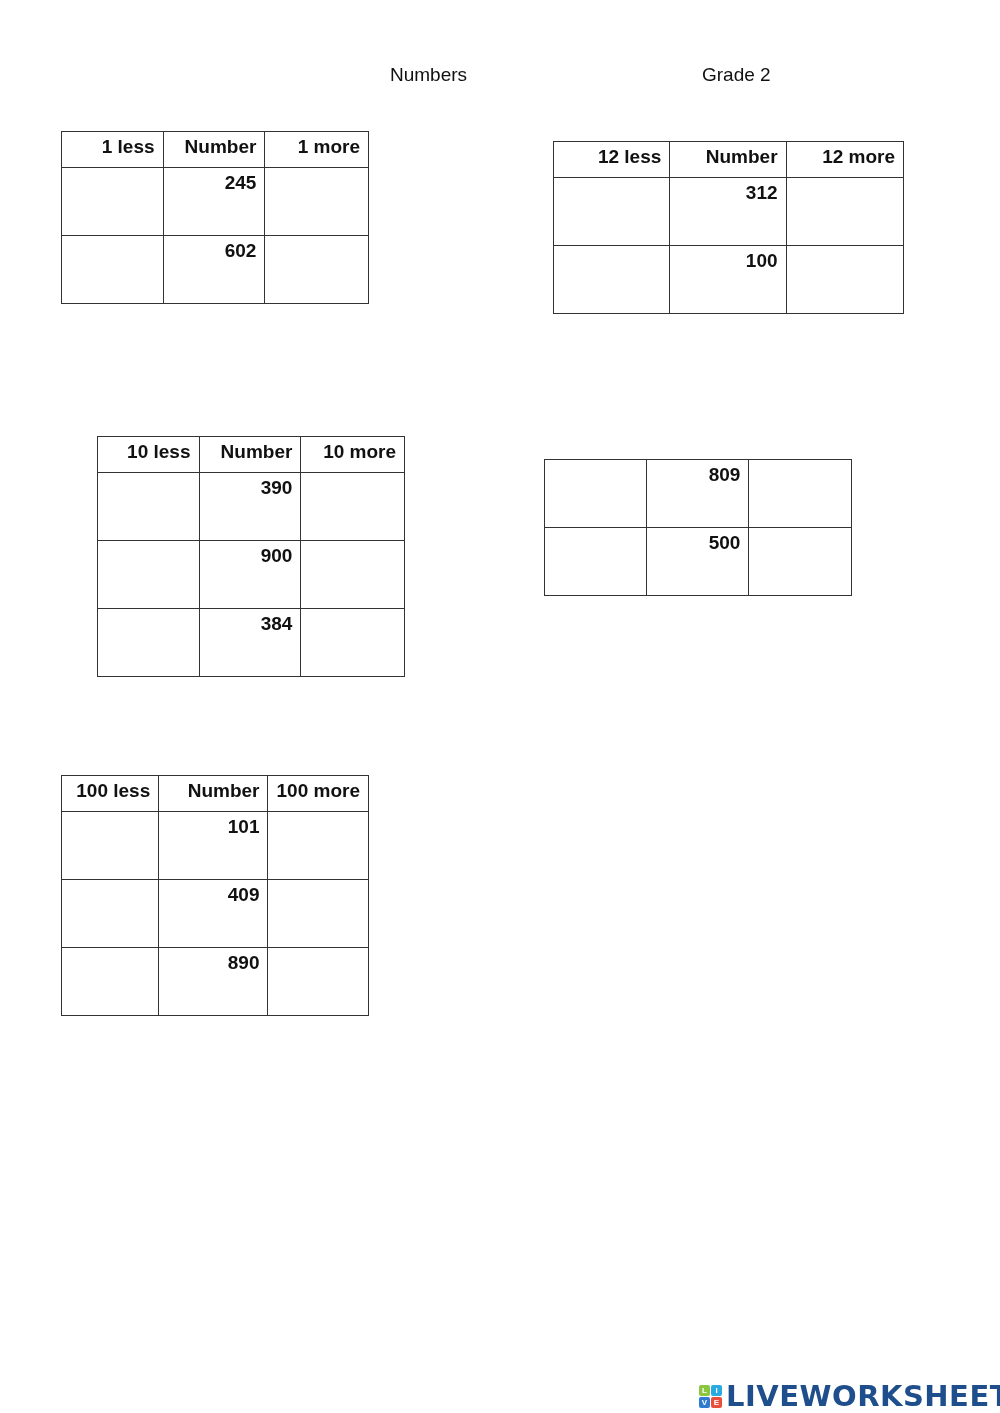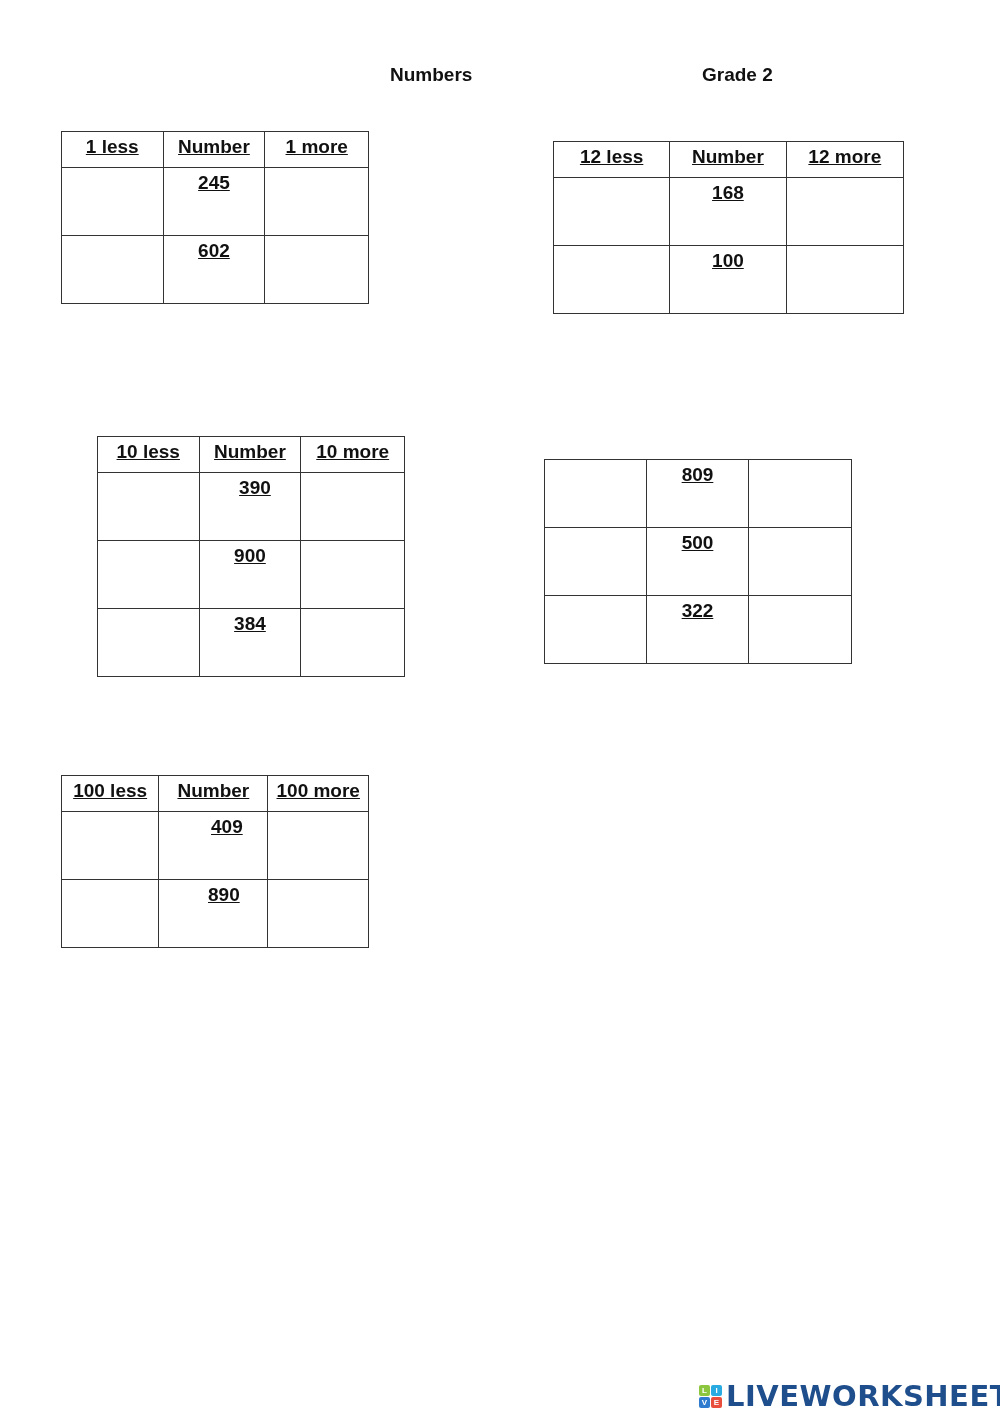--- a/index.html
+++ b/index.html
@@ -1,21 +1,21 @@
 <!DOCTYPE html>
 <html><head>
 <meta charset="utf-8">
 <style>
   html, body { margin: 0; padding: 0; background: #ffffff; }
   body { width: 1000px; height: 1413px; position: relative; overflow: hidden;
          font-family: "Liberation Sans", "DejaVu Sans", sans-serif; color: #111; }
-  .title { position: absolute; top: 64px; font-size: 19px; font-weight: bold; }
+  .title { position: absolute; top: 64px; font-size: 19px; font-weight: normal; }
   table.ws { position: absolute; border-collapse: collapse; font-weight: bold; font-size: 19px; }
-  table.ws th, table.ws td { border: 1.5px solid #333; text-align: center; vertical-align: top;
-         padding: 4px 8px; font-weight: bold; text-decoration: underline; }
+  table.ws th, table.ws td { border: 1.5px solid #333; text-align: right; vertical-align: top;
+         padding: 4px 8px; font-weight: bold; }
   table.ws th { height: 27px; }
   table.ws td { height: 59px; }
   .input-cell { cursor: text; }
   .logo { position: absolute; left: 699px; top: 1379px; display: flex; align-items: center; gap: 4px; }
   .logo-blocks { display: grid; grid-template-columns: 11px 11px; grid-template-rows: 11px 11px; gap: 1px; }
   .logo-blocks span { display: block; font-size: 8px; font-weight: bold; color: #fff; text-align: center; line-height: 11px; border-radius: 2px; }
   .logo-text { font-size: 29px; font-weight: bold; color: #1f4e8c; letter-spacing: 0.5px; font-family: "DejaVu Sans", sans-serif; }
 </style>
 </head>
 <body>
@@ -55,21 +55,21 @@
       <col style="width:103px">
     </colgroup>
   <tbody>
       <tr>
     <th>12 less</th>
     <th>Number</th>
     <th>12 more</th>
   </tr>
   <tr>
     <td class="input-cell"></td>
-    <td>168</td>
+    <td>312</td>
     <td class="input-cell"></td>
   </tr>
   <tr>
     <td class="input-cell"></td>
     <td>100</td>
     <td class="input-cell"></td>
   </tr>
 </tbody>
   </table>
 
@@ -113,39 +113,39 @@
   <tr>
     <td class="input-cell"></td>
     <td>809</td>
     <td class="input-cell"></td>
   </tr>
   <tr>
     <td class="input-cell"></td>
     <td>500</td>
     <td class="input-cell"></td>
   </tr>
-  <tr>
-    <td class="input-cell"></td>
-    <td>322</td>
-    <td class="input-cell"></td>
-  </tr>
 </tbody>
   </table>
 
 <table class="ws" style="left:61px; top:775px; width:308px;padding-left:36px;">
   <colgroup>
       <col style="width:120px">
       <col style="width:120px">
       <col style="width:120px">
     </colgroup>
   <tbody>
       <tr>
     <th>100 less</th>
     <th>Number</th>
     <th>100 more</th>
+  </tr>
+  <tr>
+    <td class="input-cell"></td>
+    <td style="padding-left:35px">101</td>
+    <td class="input-cell"></td>
   </tr>
   <tr>
     <td class="input-cell"></td>
     <td style="padding-left:35px">409</td>
     <td class="input-cell"></td>
   </tr>
   <tr>
     <td class="input-cell"></td>
     <td style="padding-left:29px">890</td>
     <td class="input-cell"></td>

